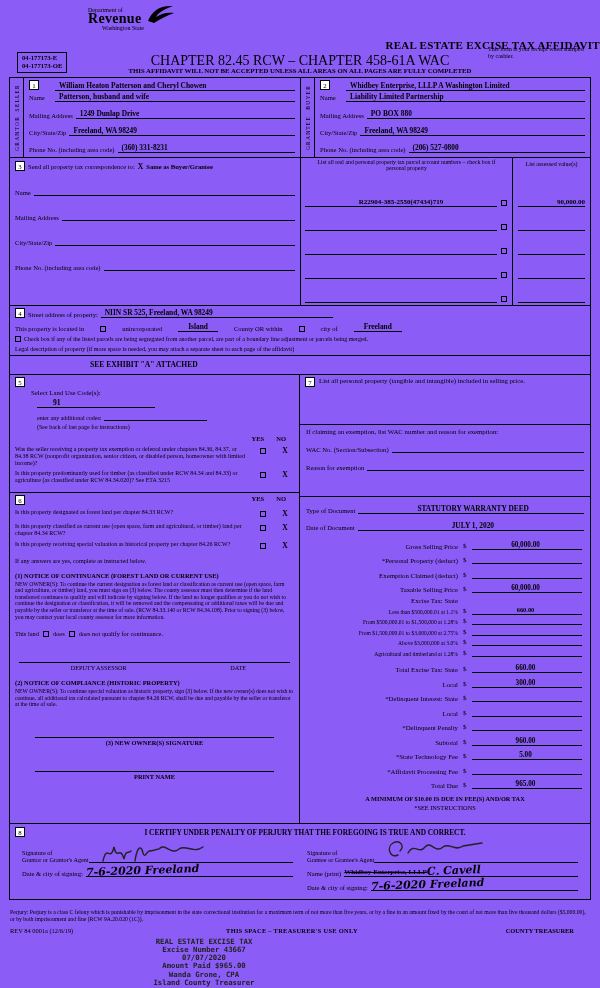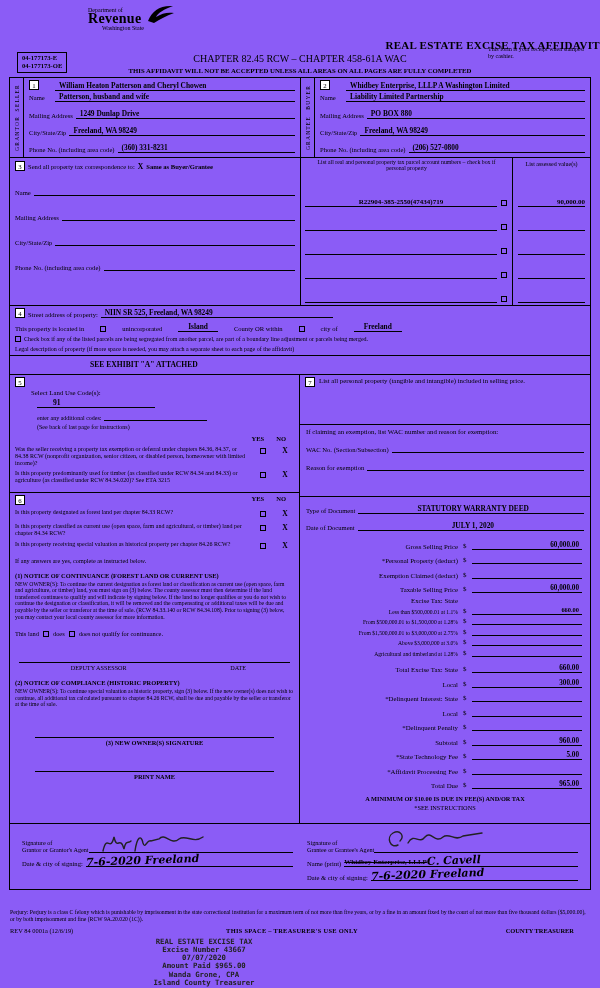--- a/index.html
+++ b/index.html
@@ -9,21 +9,21 @@
 
   
   .hdr { position:relative; height:77px; }
   .logo { position:absolute; left:88px; top:7px; }
   .logo-dept { font-size:6px; line-height:6px; }
   .logo-rev { font-size:14px; font-weight:bold; line-height:12px; letter-spacing:.3px; }
   .logo-wa { font-size:6px; line-height:6px; padding-left:14px; }
   .logo-swirl { position:absolute; left:58px; top:-4px; }
   .ids-box { position:absolute; left:17px; top:52px; border:1px solid #000; padding:1px 4px 2px; font-size:6.6px; font-weight:bold; line-height:8px; }
   .f-title { position:absolute; top:39px; left:0; right:0; text-align:right; font-size:11px; font-weight:bold; letter-spacing:.3px; }
-  .f-chapter { position:absolute; top:53px; left:0; right:0; text-align:center; font-size:10px; }
+  .f-chapter { position:absolute; top:53px; left:0; right:0; text-align:center; font-size:14px; }
   .receipt { position:absolute; top:46px; right:12px; width:100px; font-size:6px; line-height:7px; }
   .warning { position:absolute; top:67px; left:0; right:0; text-align:center; font-size:6.8px; font-weight:bold; }
 
   
   .main { margin:0 9px; border:1px solid #000; }
   .numbox { width:10px; height:10px; border:1px solid #000; font-size:6.8px; display:inline-flex; align-items:center; justify-content:center; flex:none; background:#fff; }
   .cb { display:inline-block; width:6px; height:6px; border:1px solid #000; vertical-align:baseline; flex:none; }
   .val { font-weight:bold; font-size:7.4px; padding-left:4px; white-space:nowrap; }
   .lbl { font-size:6.6px; white-space:nowrap; }
   .fill { flex:1; border-bottom:1px solid #000; margin-left:3px; min-height:9px; display:flex; align-items:flex-end; }
@@ -102,21 +102,21 @@
   
   .s7top { display:flex; gap:4px; padding:2px 5px; border-bottom:1px solid #000; min-height:50px; font-size:6.8px; }
   .s7ex { padding:3px 6px 6px; border-bottom:1px solid #000; min-height:72px; }
   .s7ex .fld { margin-top:9px; }
   .docfld { display:flex; align-items:flex-end; margin:7px 6px 0; }
   .docfld .fill { justify-content:center; }
   .money { padding:4px 4px 0 0; }
   .mrow { display:flex; align-items:flex-end; height:14.5px; padding-right:4px; }
   .mlbl { flex:1; text-align:right; font-size:6.8px; padding-right:5px; white-space:nowrap; }
   .mdol { width:9px; font-size:7px; }
-  .mline { width:110px; border-bottom:1px solid #000; text-align:right; font-size:7.2px; font-weight:bold; padding-right:3px; min-height:9px; }
+  .mline { width:110px; border-bottom:1px solid #000; text-align:center; font-size:7.2px; font-weight:bold; padding-right:3px; min-height:9px; }
   .mrow.sub { height:10.5px; }
   .mrow.sub .mlbl { font-size:5.6px; }
   .mrow.sub .mline { font-size:6.4px; }
   .mrow.noline { height:11px; }
   .mrow.noline .mline { border-bottom:none; }
   .mnote { text-align:center; font-weight:bold; font-size:6.3px; margin-top:6px; }
   .msee { text-align:center; font-size:6.3px; margin-top:2px; }
 
   
   .sec8 { padding:3px 5px 8px; }
@@ -568,20 +568,24 @@
               <span class="mline">965.00</span>
           </div>
         </div>
 
         <div class="mnote">A MINIMUM OF $10.00 IS DUE IN FEE(S) AND/OR TAX</div>
         <div class="msee">*SEE INSTRUCTIONS</div>
       </div>
     </div>
 
     <div class="sec8">
+      <div class="s8head">
+        <span class="numbox">8</span>
+        <span class="certify">I CERTIFY UNDER PENALTY OF PERJURY THAT THE FOREGOING IS TRUE AND CORRECT.</span>
+      </div>
       <div class="s8cols">
         <div class="s8col">
           <div class="srow">
             <span class="slbl">
               <span>Signature of</span><br>
               <span>Grantor or Grantor's Agent</span>
             </span>
             <span class="sarea">
               <svg width="110" height="30" viewBox="0 0 110 30">
                 <path d="M4 24 C8 6 11 26 15 10 C18 24 21 8 25 22 C27 12 29 17 32 14 M36 24 C38 10 42 7 44 16 C46 23 48 12 52 14 L60 12 C66 5 72 19 80 12 C87 7 94 17 104 10" fill="none" stroke="#222" stroke-width="1.4" stroke-linecap="round"></path>

